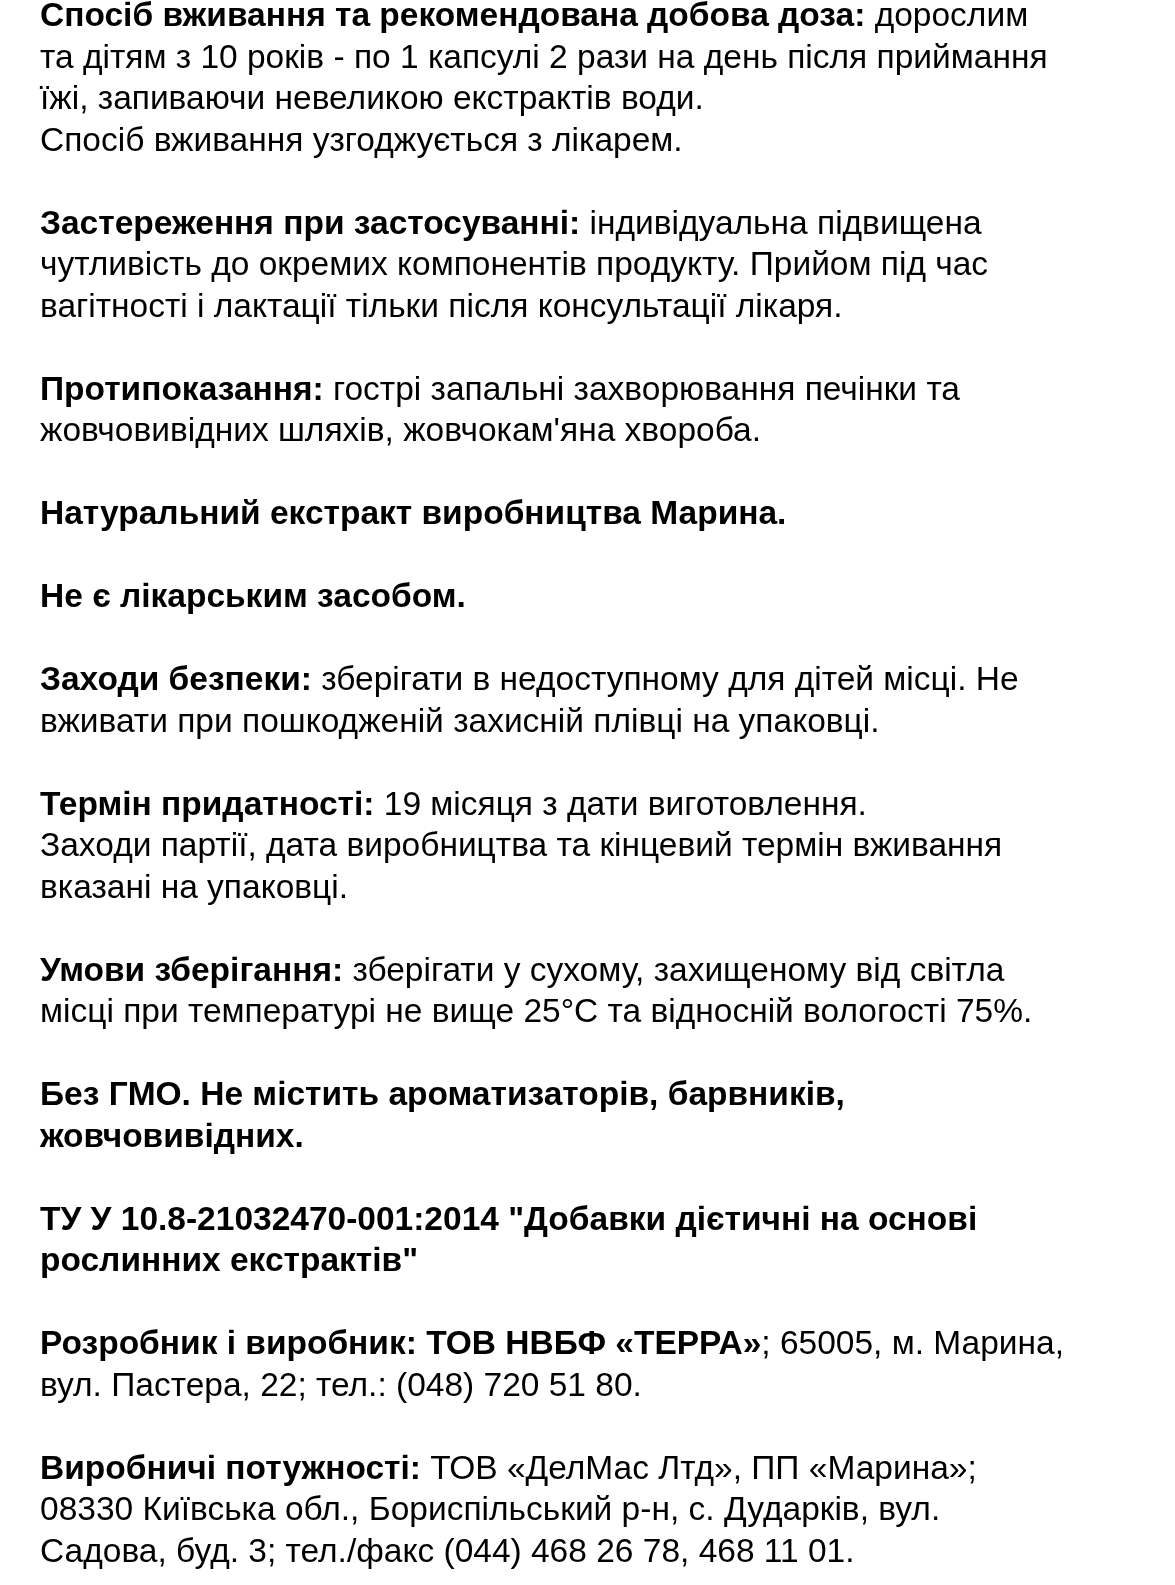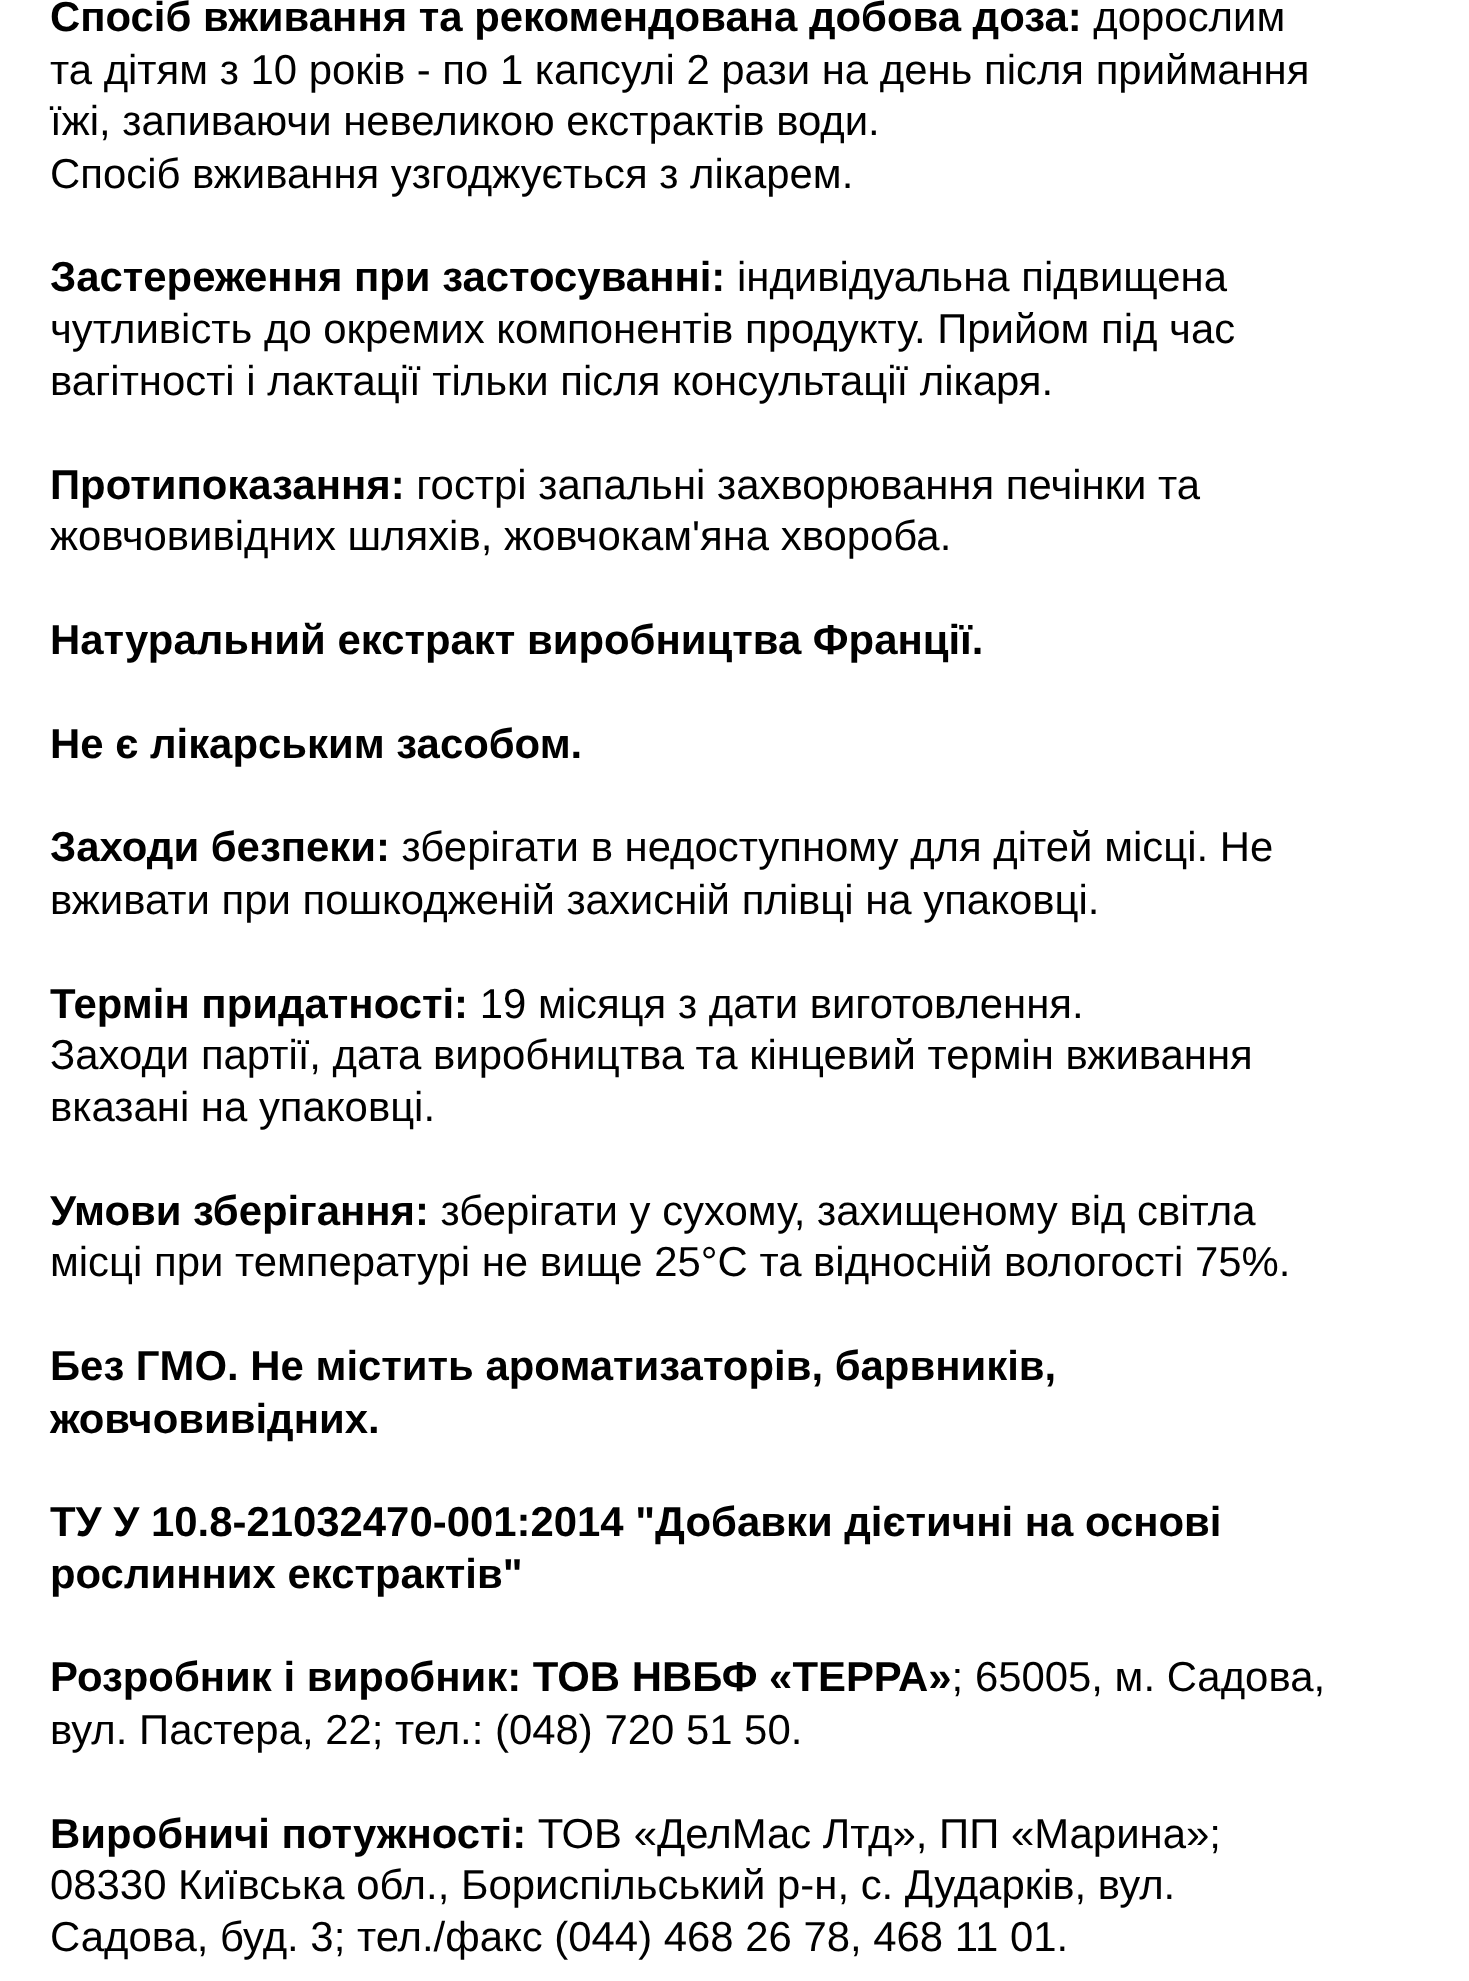--- a/index.html
+++ b/index.html
@@ -29,21 +29,21 @@
     <div class="para">
       <span class="line"><span class="b">Застереження при застосуванні:</span><span> індивідуальна підвищена</span></span>
       <span class="line"><span>чутливість до окремих компонентів продукту. Прийом під час</span></span>
       <span class="line"><span>вагітності і лактації тільки після консультації лікаря.</span></span>
     </div>
     <div class="para">
       <span class="line"><span class="b">Протипоказання:</span><span> гострі запальні захворювання печінки та</span></span>
       <span class="line"><span>жовчовивідних шляхів, жовчокам'яна хвороба.</span></span>
     </div>
     <div class="para">
-      <span class="line"><span class="b">Натуральний екстракт виробництва Франції.</span></span>
+      <span class="line"><span class="b">Натуральний екстракт виробництва Марина.</span></span>
     </div>
     <div class="para">
       <span class="line"><span class="b">Не є лікарським засобом.</span></span>
     </div>
     <div class="para">
       <span class="line"><span class="b">Заходи безпеки:</span><span> зберігати в недоступному для дітей місці. Не</span></span>
       <span class="line"><span>вживати при пошкодженій захисній плівці на упаковці.</span></span>
     </div>
     <div class="para">
       <span class="line"><span class="b">Термін придатності:</span><span> 19 місяця з дати виготовлення.</span></span>
@@ -56,21 +56,21 @@
     </div>
     <div class="para">
       <span class="line"><span class="b">Без ГМО. Не містить ароматизаторів, барвників,</span></span>
       <span class="line"><span class="b">жовчовивідних.</span></span>
     </div>
     <div class="para">
       <span class="line"><span class="b">ТУ У 10.8-21032470-001:2014 "Добавки дієтичні на основі</span></span>
       <span class="line"><span class="b">рослинних екстрактів"</span></span>
     </div>
     <div class="para">
-      <span class="line"><span class="b">Розробник і виробник: ТОВ НВБФ «ТЕРРА»</span><span>; 65005, м. Садова,</span></span>
-      <span class="line"><span>вул. Пастера, 22; тел.: (048) 720 51 50.</span></span>
+      <span class="line"><span class="b">Розробник і виробник: ТОВ НВБФ «ТЕРРА»</span><span>; 65005, м. Марина,</span></span>
+      <span class="line"><span>вул. Пастера, 22; тел.: (048) 720 51 80.</span></span>
     </div>
     <div class="para">
       <span class="line"><span class="b">Виробничі потужності:</span><span> ТОВ «ДелМас Лтд», ПП «Марина»;</span></span>
       <span class="line"><span>08330 Київська обл., Бориспільський р-н, с. Дударків, вул.</span></span>
       <span class="line"><span>Садова, буд. 3;  тел./факс (044) 468 26 78, 468 11 01.</span></span>
     </div>
   </div>
 
 </body></html>

